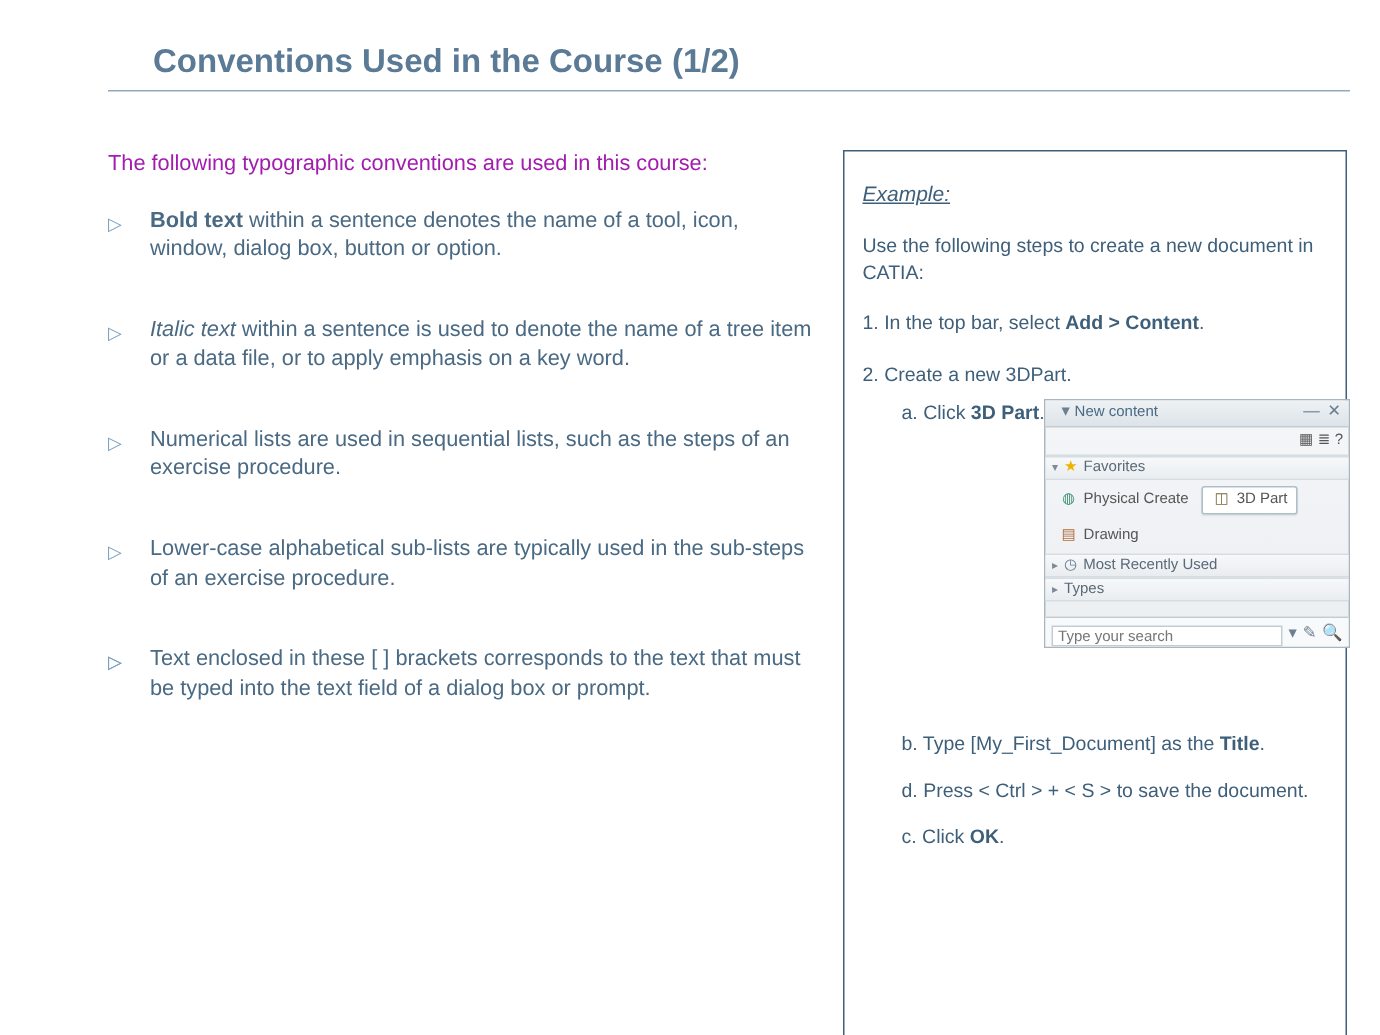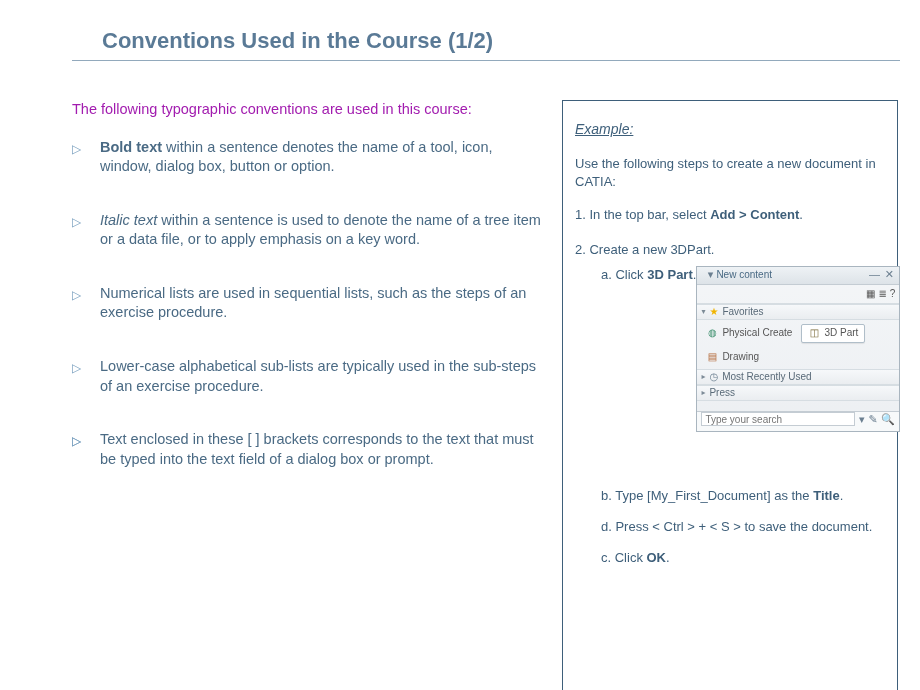--- a/index.html
+++ b/index.html
@@ -150,21 +150,21 @@
       box-shadow: 0 1px 1px rgba(0,0,0,0.08);
       padding: 1px 6px;
     }
     .sq {
       width: 12px; height: 12px;
       display: inline-flex; align-items: center; justify-content: center;
       font-size: 10px;
     }
     .searchbar {
       display: flex;
-      align-items: flex-start;
+      align-items: flex-end;
       height: 20px;
       padding: 0 4px;
       border-top: 1px solid #c4ccd3;
       background: #f7f9fa;
       gap: 4px;
     }
     .searchbar input {
       flex: 1;
       border: 1px solid #c4ccd3;
       height: 14px;
@@ -263,21 +263,21 @@
             <span>Drawing</span>
           </span>
         </div>
         <div class="sec-hdr">
           <span class="chev">▸</span>
           <span class="clock">◷</span>
           <span>Most Recently Used</span>
         </div>
         <div class="sec-hdr">
           <span class="chev">▸</span>
-          <span>Press</span>
+          <span>Types</span>
         </div>
         <div style="height:10px;"></div>
         <div class="searchbar">
           <input type="text" placeholder="Type your search" style="">
           <span class="sicon">▾</span>
           <span class="sicon">✎</span>
           <span class="sicon">🔍</span>
         </div>
       </div>
     </div>

